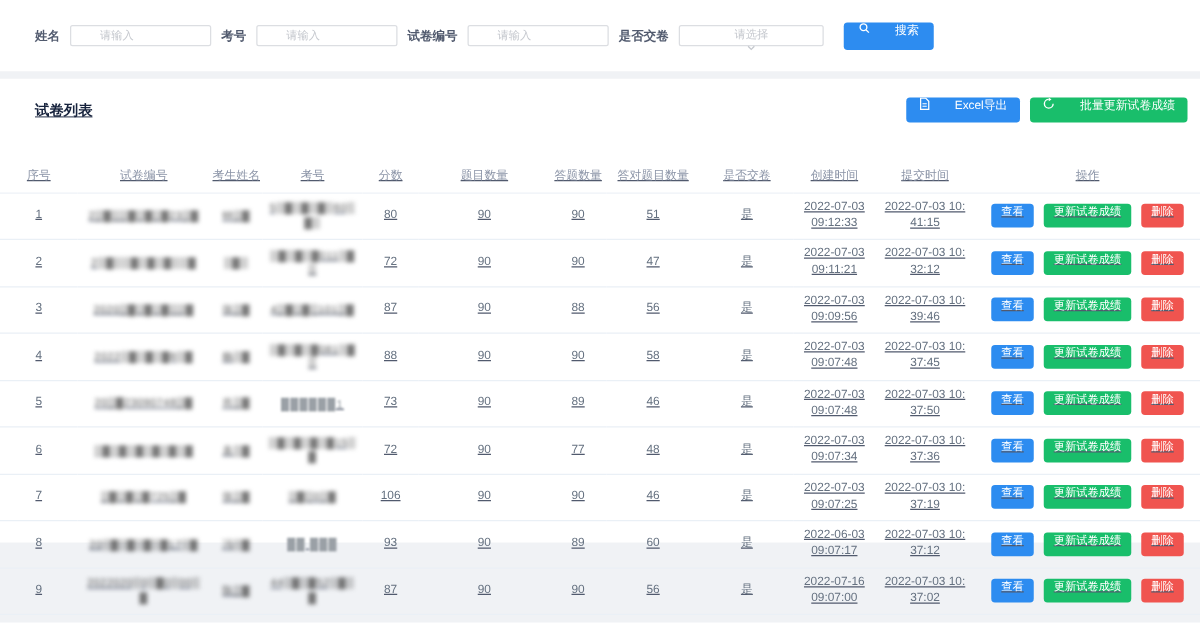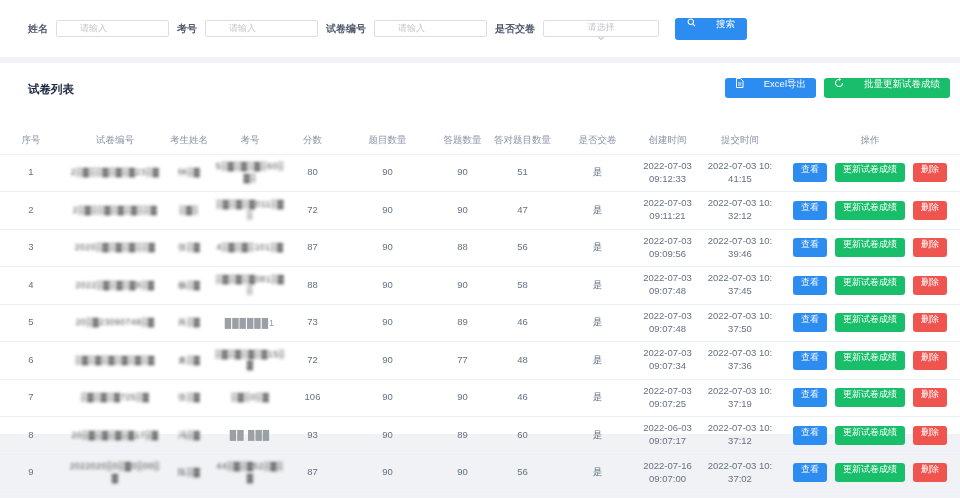--- a/index.html
+++ b/index.html
@@ -34,21 +34,21 @@
     border: none; border-radius: 3px;
     color: #fff; font-size: 9.5px;
     cursor: pointer;
     font-family: inherit;
   }
   .btn-primary { background: #2d8cf0; }
   .btn-success { background: #19be6b; }
   .btn-danger  { background: #f0544f; }
   .search-btn { height: 22px; padding: 0 12px; margin-left: 8px; }
   
-  .main-card { background: #fff; margin-top: 6px; height: 371px; }
+  .main-card { background: #fff; margin-top: 6px; height: 371px; text-decoration: underline; }
   .toolbar { position: relative; height: 64px; padding: 16px 0 0 28px; }
   .page-title { font-size: 11.5px; font-weight: 600; color: #17233d; }
   .toolbar-buttons { position: absolute; right: 10px; top: 15px; display: flex; gap: 8px; }
   .toolbar-buttons .btn { height: 20px; padding: 0 10px; }
   
   table { width: 960px; border-collapse: collapse; table-layout: fixed; }
   th {
     height: 27px; font-size: 9.5px; font-weight: 400; color: #8b94a7;
     text-align: center; white-space: nowrap;
     border-bottom: 1px solid #eef2f8;

